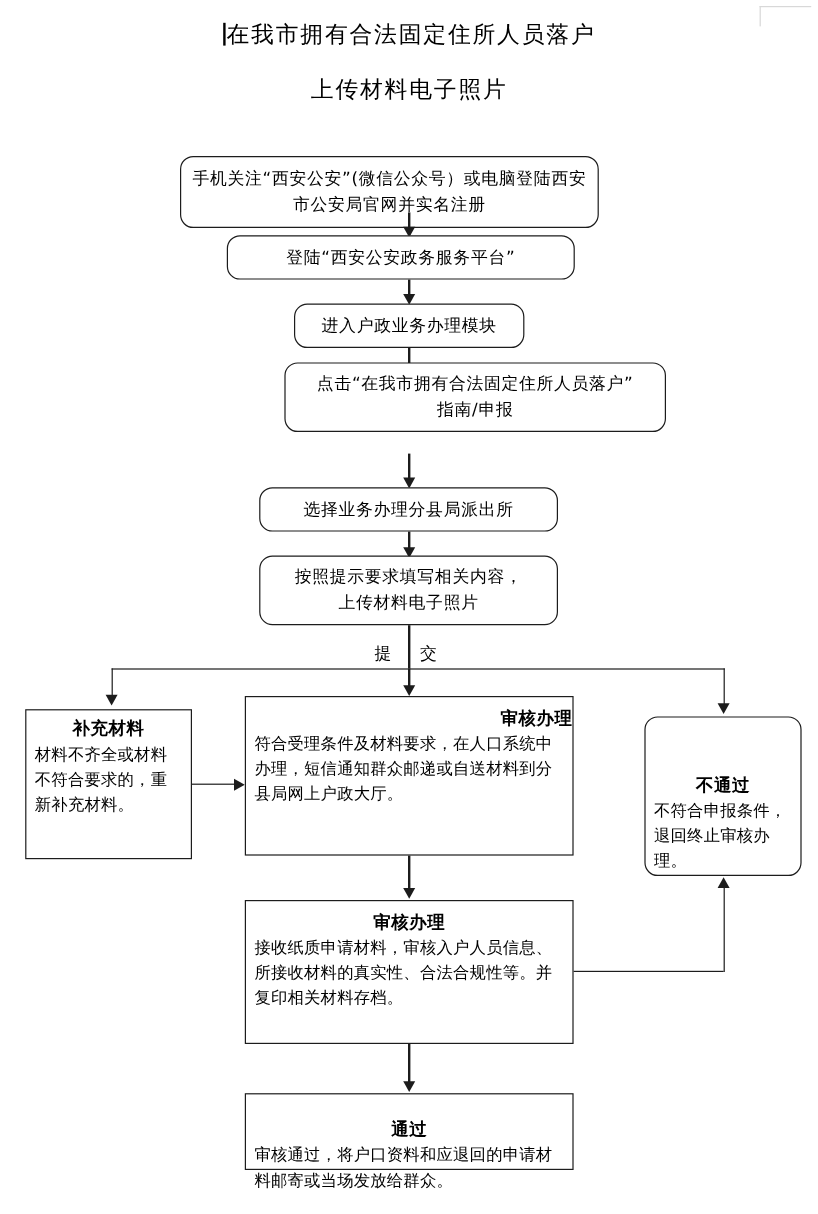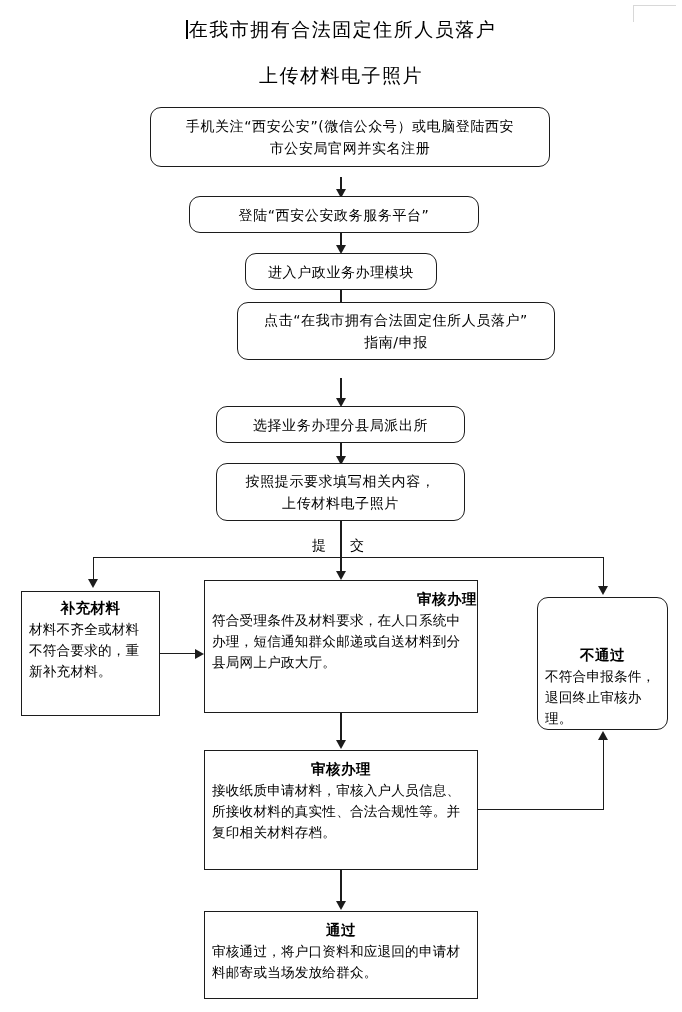--- a/index.html
+++ b/index.html
@@ -67,21 +67,21 @@
 
 <div id="stage">
 
   <div class="crop-mark crop-tr"></div>
 
   <div class="title-block">
     <div class="title-line"><span class="caret"></span><span>在我市拥有合法固定住所人员落户</span></div>
     <div class="title-line second">上传材料电子照片</div>
   </div>
 
-  <div class="node round left-pad" style="left:150px;top:107px;width:400px;height:60px;">
+  <div class="node round left-pad" style="left:150px;top:130px;width:349px;height:60px;">
     <div class="nline">手机关注“西安公安”(微信公众号）或电脑登陆西安</div>
     <div class="nline">市公安局官网并实名注册</div>
   </div>
   <div class="vline" style="left:340.3px;top:177px;height:14px;"></div>
   <div class="arrow-down" style="left:336px;top:189px;"></div>
 
   <div class="node round" style="left:189px;top:196px;width:290px;height:37px;">
     <div class="nline">登陆“西安公安政务服务平台”</div>
   </div>
   <div class="vline" style="left:340.3px;top:233px;height:14px;"></div>
@@ -152,18 +152,18 @@
     <div class="nbody">接收纸质申请材料，审核入户人员信息、所接收材料的真实性、合法合规性等。并复印相关材料存档。</div>
   </div>
 
   <div class="hline" style="left:478px;top:809px;width:125px;"></div>
   <div class="vline" style="left:602.6px;top:740px;height:70px;"></div>
   <div class="arrow-up" style="left:598px;top:731px;"></div>
 
   <div class="vline" style="left:340.3px;top:870px;height:33px;"></div>
   <div class="arrow-down" style="left:336px;top:901px;"></div>
 
-  <div class="node sharp left-align" style="left:204px;top:911px;width:274px;height:88px;justify-content:flex-start;padding-top:8px;">
+  <div class="node sharp left-align" style="left:204px;top:911px;width:274px;height:64px;justify-content:flex-start;padding-top:20px;">
     <div class="ntitle">通过</div>
     <div class="nbody">审核通过，将户口资料和应退回的申请材料邮寄或当场发放给群众。</div>
   </div>
 
 </div>
 
 </body></html>

